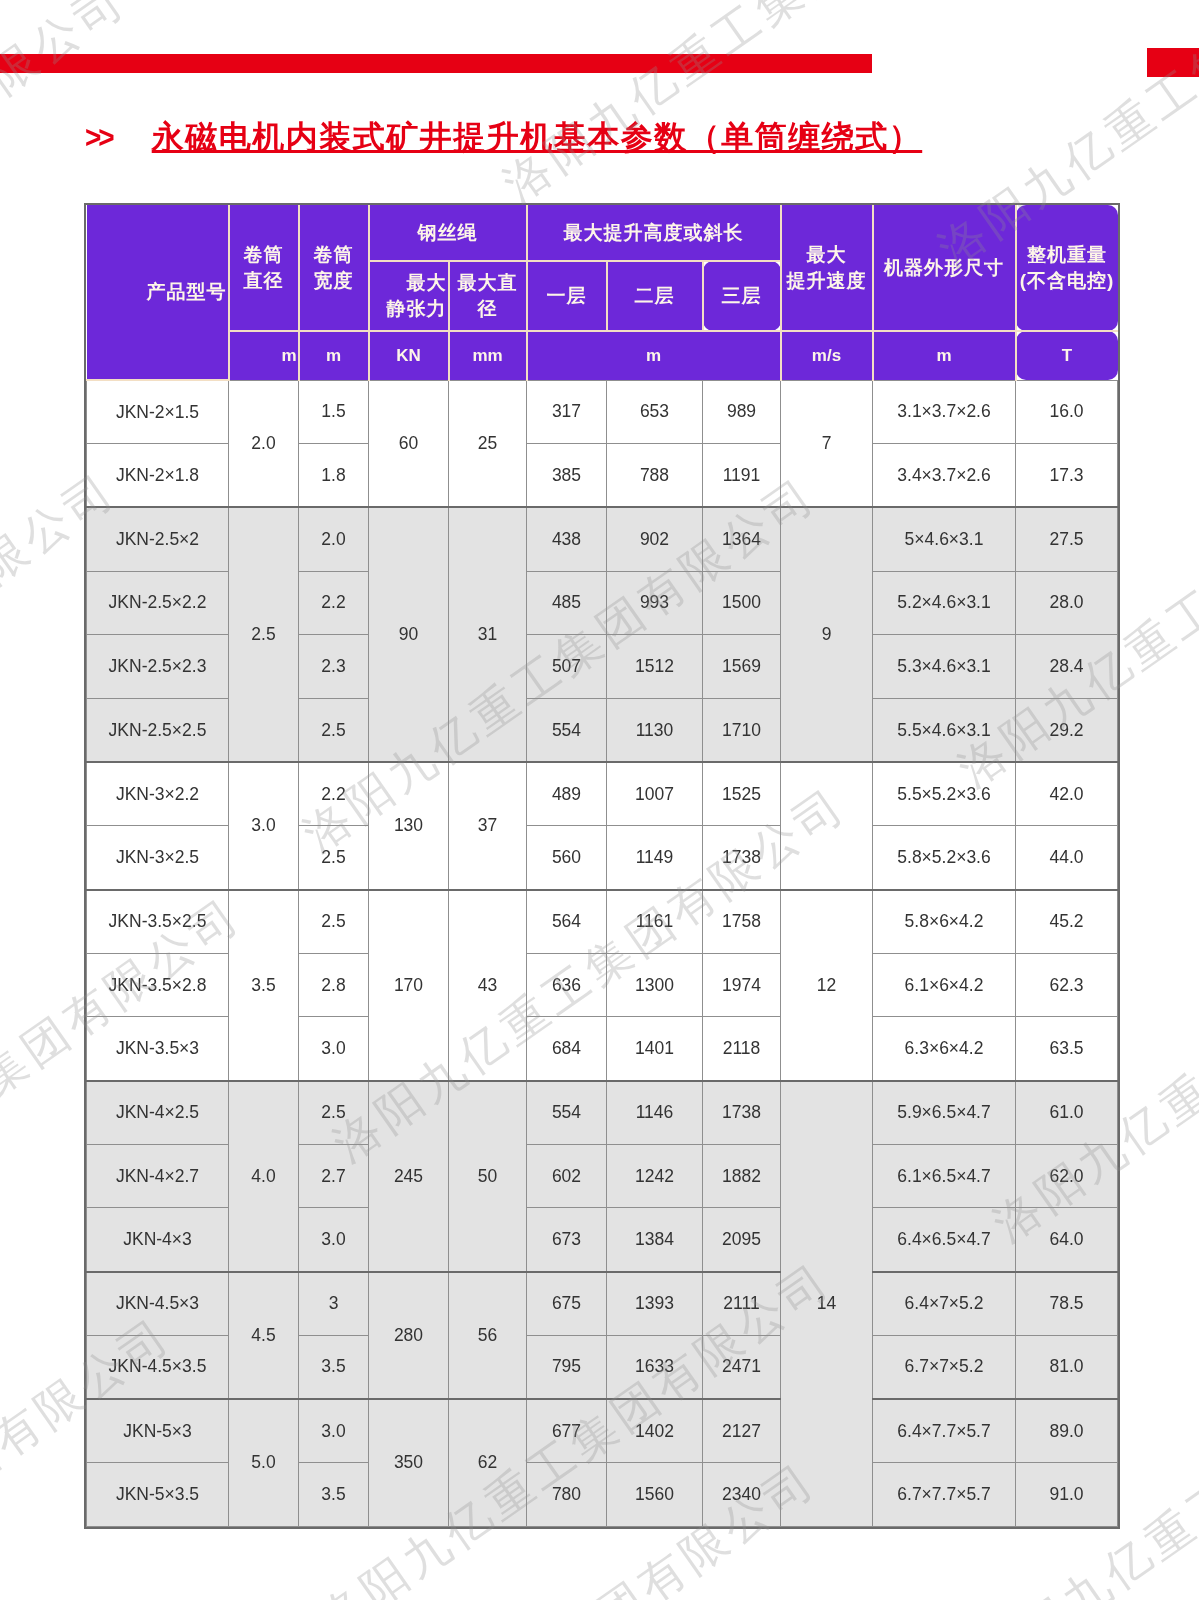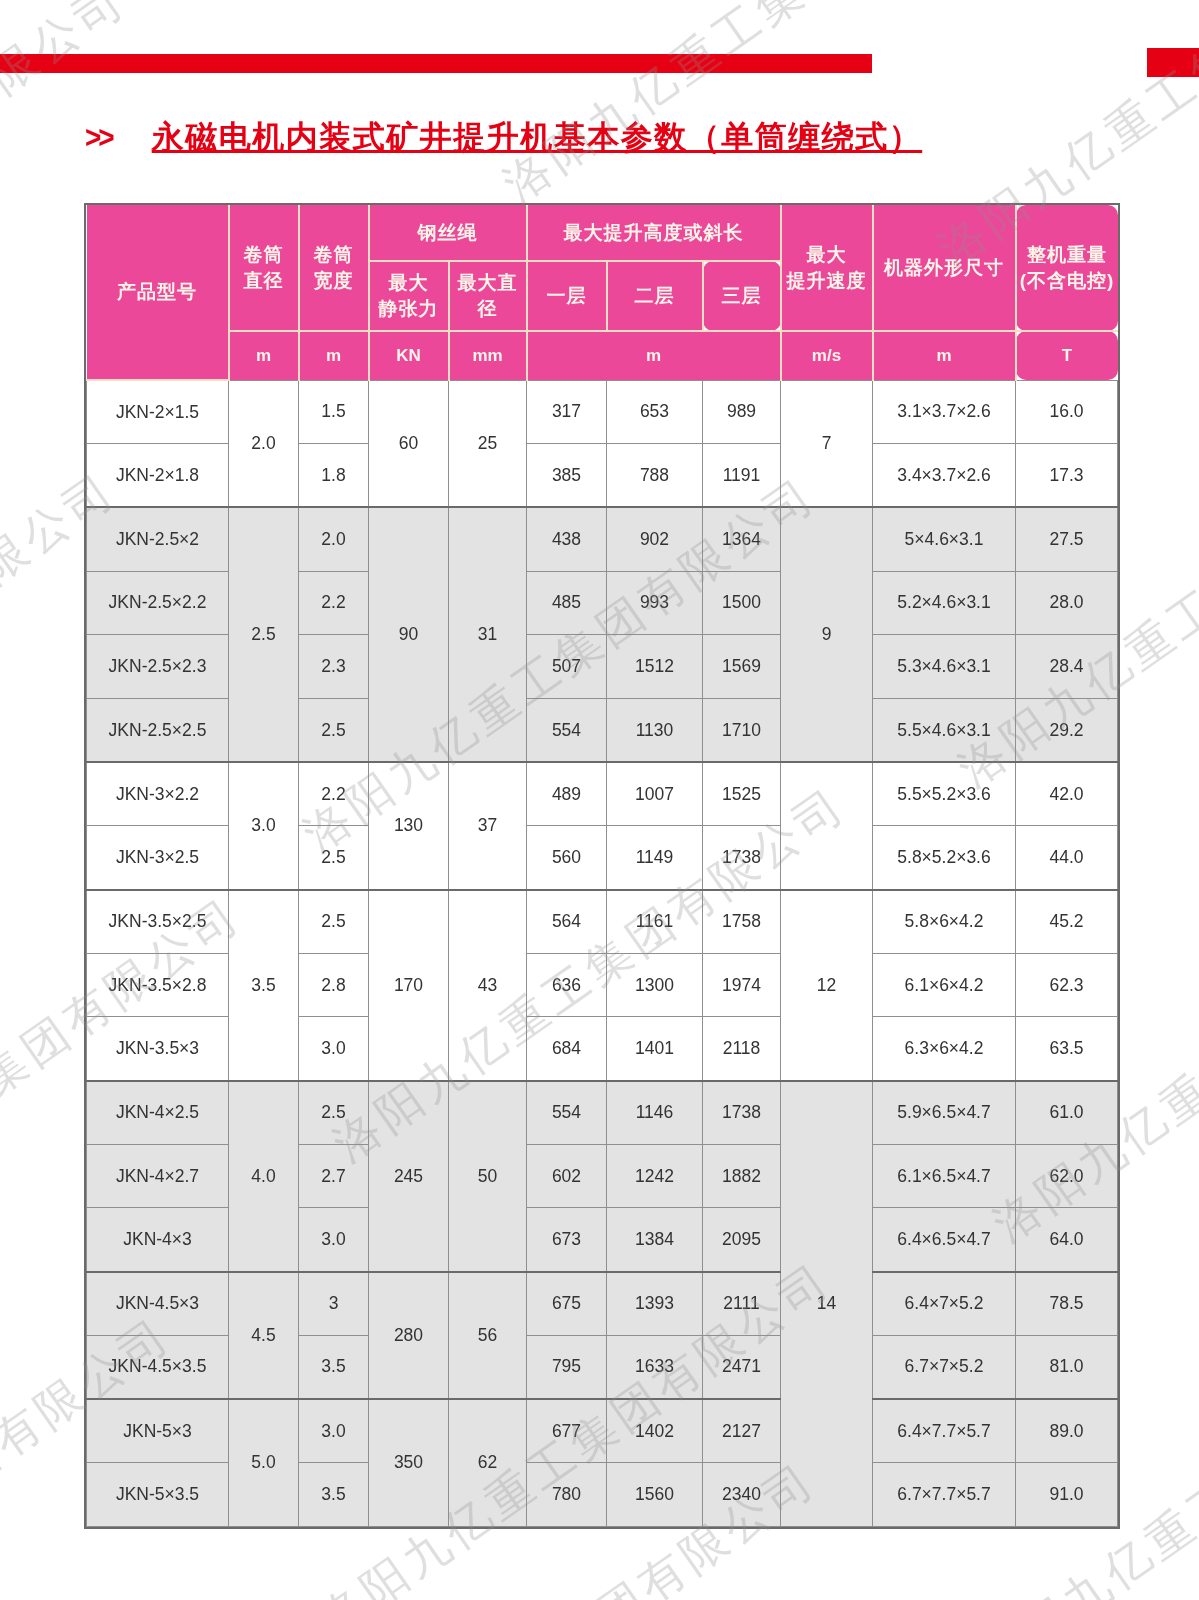--- a/index.html
+++ b/index.html
@@ -18,25 +18,25 @@
   .page-title{font-size:32px;font-weight:bold;letter-spacing:1.5px;margin:0;text-decoration:underline;}
 
   
   .table-wrap{position:absolute;left:84px;top:203px;border:2px solid #6a6a6a;z-index:1;}
   table{border-collapse:collapse;table-layout:fixed;width:1031px;}
   col.c-model{width:142px}col.c-dia{width:70px}col.c-wid{width:70px}
   col.c-ten{width:80px}col.c-rope{width:78px}col.c-l1{width:80px}
   col.c-l2{width:96px}col.c-l3{width:78px}col.c-spd{width:92px}
   col.c-dim{width:143px}col.c-wt{width:102px}
 
-  thead th{background:#ec4899;color:#fdf5e8;font-weight:bold;
+  thead th{background:#6d28d9;color:#fdf5e8;font-weight:bold;
            border:2px solid #f3dfc4;text-align:center;vertical-align:middle;
            font-size:19px;letter-spacing:1px;}
   thead tr.h1 th{border-top:none;}
-  thead th:first-child{border-left:none;}
+  thead th:first-child{border-left:none;text-align:right;}
   thead th:last-child{border-right:none;border-radius:10px;}
   thead tr.h3 th{border-bottom:none;font-size:17px;letter-spacing:0;}
   tr.h1{height:56px;}  tr.h2{height:70px;}  tr.h3{height:49px;}
   .pre{white-space:pre-line;line-height:1.35;}
 
   tbody td{border:1px solid #8f8f8f;text-align:center;vertical-align:middle;
            font-size:17.5px;color:#333;background:#fff;}
   tbody tr{height:63.7px;margin-left:48px;}
   tr.g2 td, tr.g4 td{background:#e3e3e3;}
   tr.gs td{border-top:2px solid #6a6a6a;}

